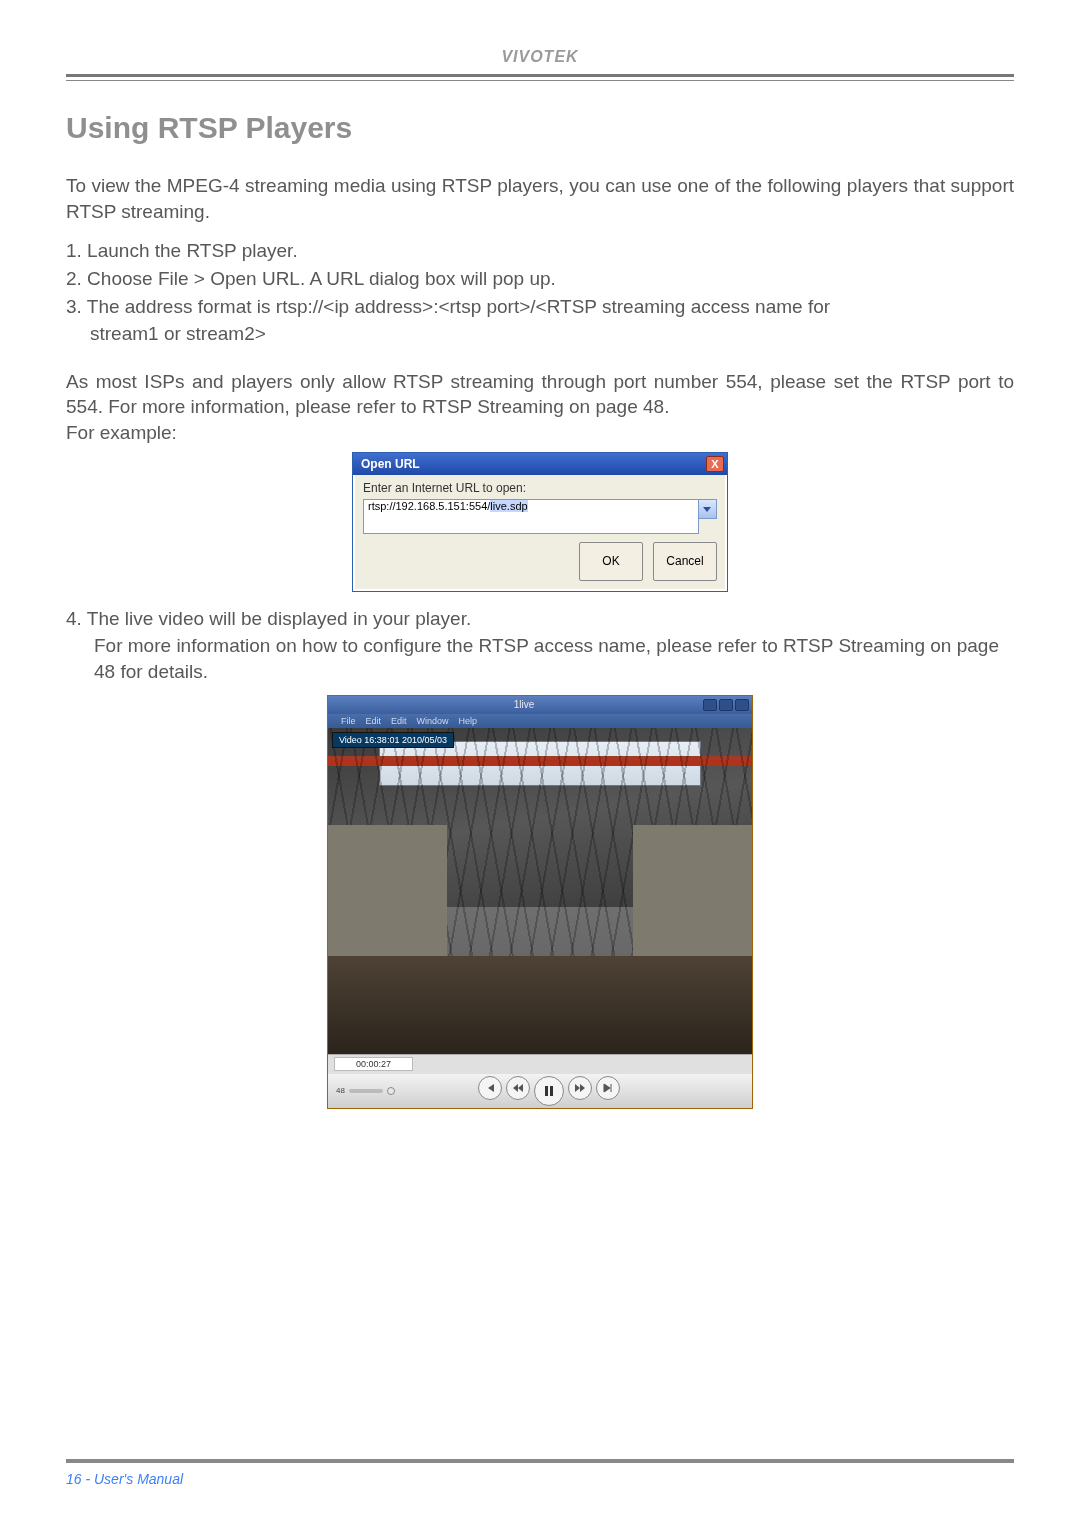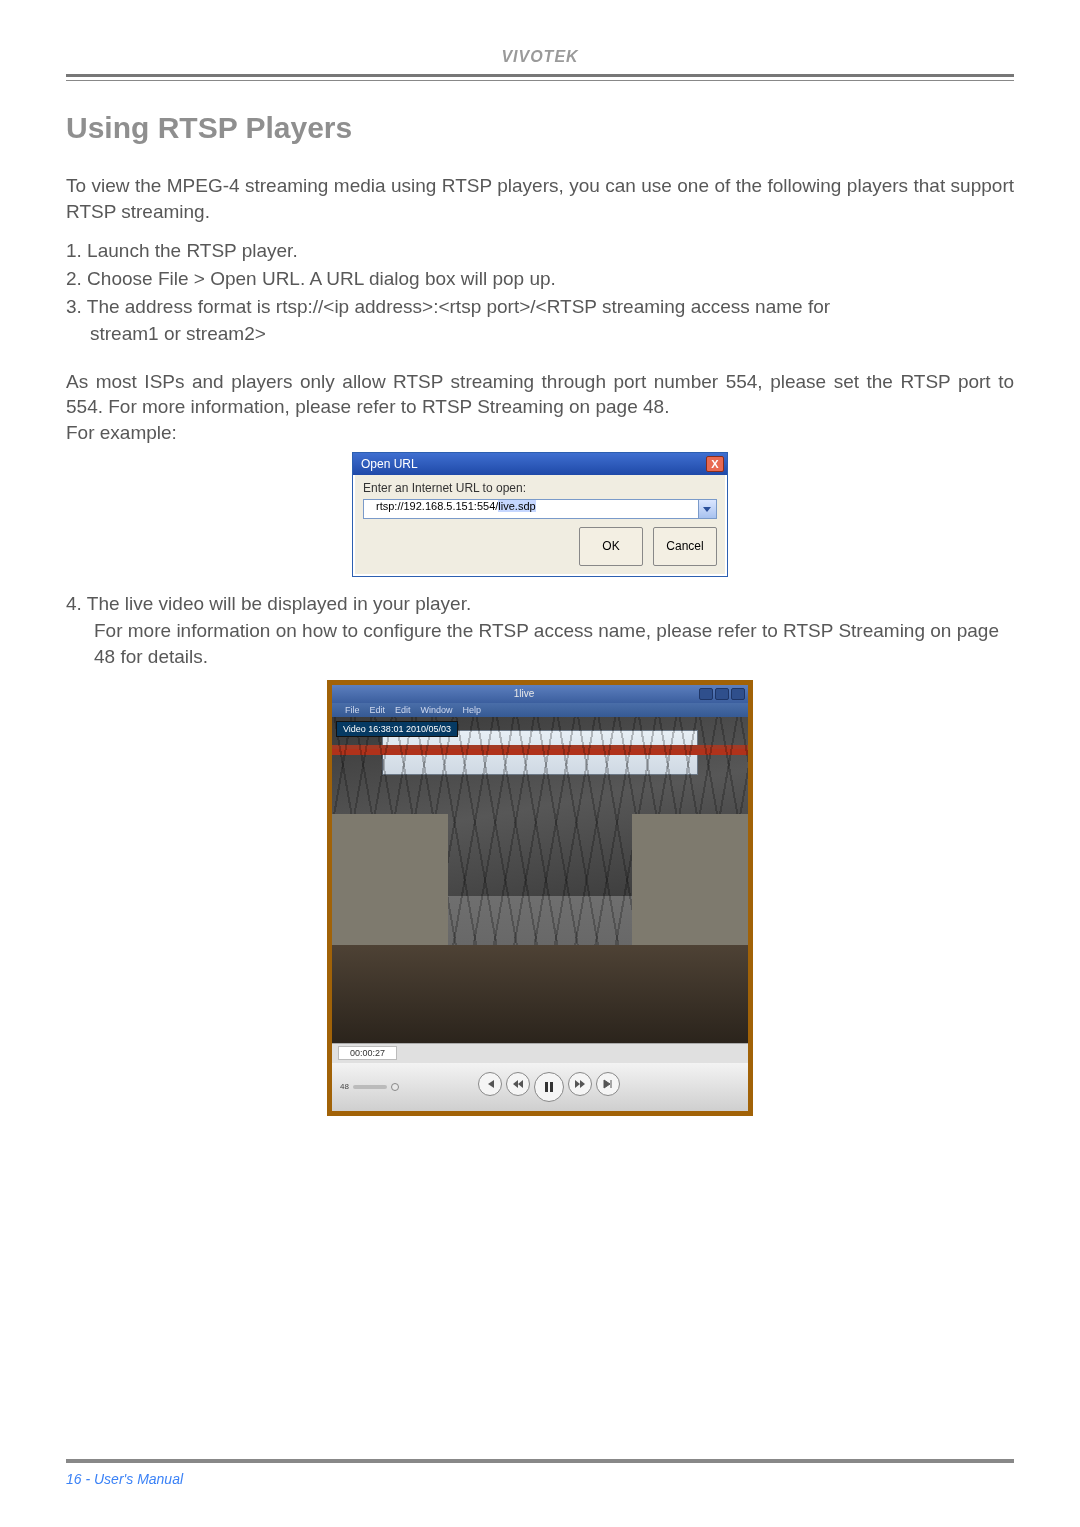--- a/index.html
+++ b/index.html
@@ -17,46 +17,46 @@
   .qt-icon svg { display:block;}
   .qt-caption { font-size:7px; color:#3a6fb0; line-height:1; margin-top:1px;}
   .real-icon { width:26px; display:flex; justify-content:center;}
   .ol { margin: 14px 15px 0 0; font-size: 19px; color:#585858; }
   .ol .li { margin-bottom: 2px; line-height:1.35; }
   .ol .li.indent { padding-left: 24px; text-align: justify;}
   .gap { height: 20px; }
   .dialog-wrap { display:flex; justify-content:center; margin: 6px 0 14px 0;}
   .dialog { width: 376px; border: 1px solid #2c5fb0; background: #f0ede1; font-size: 12px; color:#333; box-shadow: 0 0 0 2px #fff inset;}
   .dialog-titlebar { height: 22px; background: linear-gradient(#3f6fd0,#1f49a8); display:flex; align-items:center; justify-content:space-between; padding: 0 3px 0 8px;}
-  .dialog-title { color:#fff; font-weight:normal; font-size:12px;}
+  .dialog-title { color:#fff; font-weight:bold; font-size:12px;}
   .dialog-close { width:18px; height:16px; background:#e86a52; border:1px solid #8b2c1a; color:#fff; font-size:11px; line-height:14px; text-align:center; font-weight:bold; border-radius:2px;}
   .dialog-body { padding: 6px 10px 10px 10px;}
   .dialog-label { font-size:12px; color:#333; margin-bottom:4px;}
   .dialog-input-row { display:flex; gap:0;}
-  .dialog-input { flex:1; border:1px solid #7a9ac9; height:20px; font-size:11px; padding:0 12px; background:#fff; color:#000;}
+  .dialog-input { flex:1; border:1px solid #7a9ac9; height:35px; font-size:11px; padding:0 4px; background:#fff; color:#000;}
   .dialog-input .normal { color:#000;}
   .dialog-input .sel { background:#c6d7ff; color:#000;}
   .dialog-combo-btn { width:18px; height:20px; border:1px solid #7a9ac9; border-left:none; background:linear-gradient(#dbe6ff,#a8c2ef); position:relative;}
   .dialog-combo-btn::after{ content:""; position:absolute; left:4px; top:7px; border-left:4px solid transparent; border-right:4px solid transparent; border-top:5px solid #2b4f9a;}
   .dialog-btn-row { display:flex; justify-content:flex-end; gap:10px; margin-top:8px;}
   .dialog-btn { min-width:64px; height:39px; font-size:12px; background:#f3efe3; border:1px solid #888; border-radius:2px;}
   .li4-sub { padding-left: 28px; font-size:19px; color:#585858; text-align:justify; line-height:1.35;}
   .player-shot-wrap { display:flex; justify-content:center; margin-top:10px;}
-  .player-shot { width:426px; border:5px solid #a16207; font-size:10px; background:#c4b5fd;}
+  .player-shot { width:426px; border:1px solid #a16207; font-size:10px; background:#c4b5fd;}
   .ps-titlebar { height:18px; background:linear-gradient(#5c7fbe,#3b5e9e); display:flex; align-items:center; justify-content:space-between; padding:0 3px;}
   .ps-title { color:#e9e9e9; font-size:10px; margin:0 auto;}
   .ps-winbtns { display:flex; gap:2px;}
   .ps-winbtn { width:14px; height:12px; background:#2f4f8c; border:1px solid #1e3566; border-radius:2px;}
   .ps-menu { height:14px; background:linear-gradient(#4a6ea9,#365a94); display:flex; gap:10px; padding:0 13px; color:#cfd9ef; font-size:9px; align-items:center;}
   .ps-video { position:relative; height:326px; background:linear-gradient(#8a8a8a, #595959); overflow:hidden;}
   .ps-overlay { position:absolute; top:4px; left:4px; background:#063a63; color:#fff; font-size:9px; padding:2px 6px; border:1px solid #121212;}
   .ps-roof { position:absolute; inset:0; }
   .ps-timebar { height:20px; background:#e0e0e0; border-top:1px solid #aaa; display:flex; align-items:center; padding:0 6px; gap:8px;}
-  .ps-time { font-size:9px; color:#333; background:#fff; border:1px solid #bbb; padding:1px 11px;}
-  .ps-controls { height:48px; background:linear-gradient(#f3f3f3,#cfcfcf); display:flex; align-items:center; gap:8px; padding:0 8px;}
+  .ps-time { font-size:9px; color:#333; background:#fff; border:1px solid #bbb; padding:1px 21px;}
+  .ps-controls { height:34px; background:linear-gradient(#f3f3f3,#cfcfcf); display:flex; align-items:center; gap:8px; padding:0 8px;}
   .ps-vol { display:flex; align-items:center; gap:4px; font-size:8px; color:#444;}
   .ps-vol-knob { width:8px; height:8px; border-radius:50%; background:#e8e8e8; border:1px solid #888;}
   .ps-vol-track { width:34px; height:4px; background:#bbb; border-radius:2px;}
   .ps-btns { flex:1; display:flex; justify-content:center; gap:4px;}
   .ps-btn { width:24px; height:24px; border-radius:50%; background:#f5f5f5; border:1px solid #888; display:flex; align-items:center; justify-content:center;}
   .ps-btn.big { width:30px; height:30px;}
   .footer { position:absolute; left:66px; bottom:40px; }
   .footer .rule-thick { margin-bottom:3px;}
   .footer-line { border:none; border-top:1px solid #888; width: 948px;}
   .footer-text { font-style:italic; font-size:14px; color:#3b82f6; margin-top:8px;}

